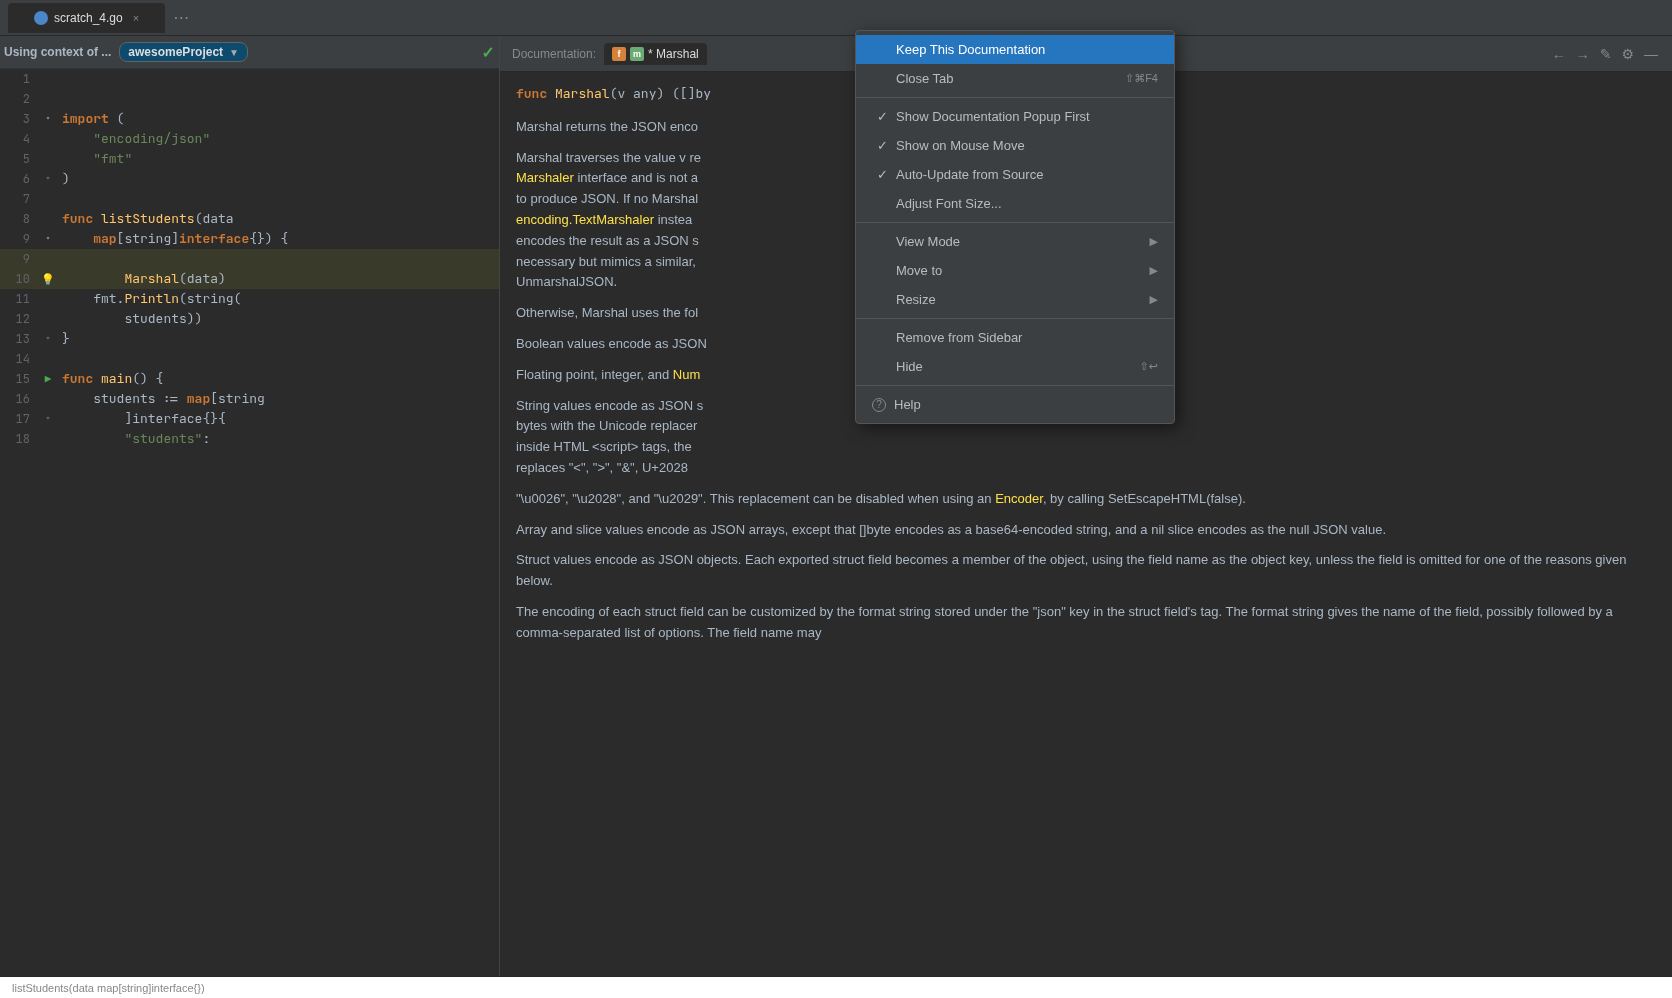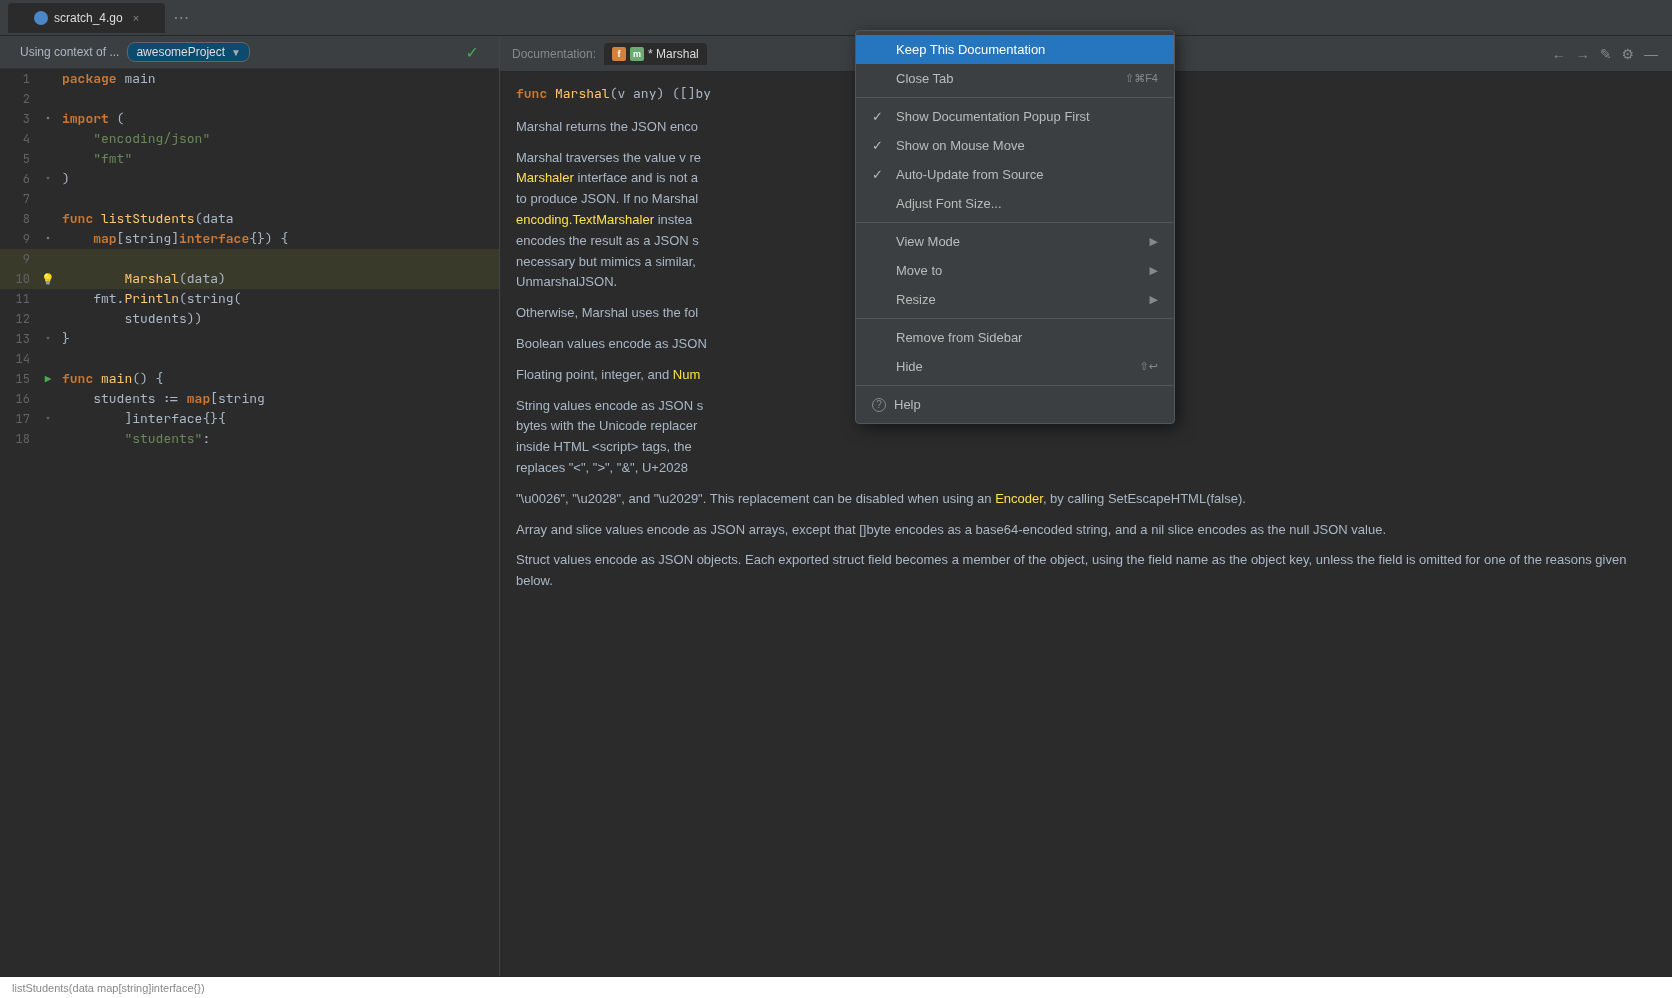--- a/index.html
+++ b/index.html
@@ -76,25 +76,26 @@
       display: flex;
       flex-direction: column;
       border-right: 1px solid #444;
       overflow: hidden;
     }
 
     
     .context-bar {
       display: flex;
       align-items: center;
-      padding: 6px 20px;
+      padding: 6px 4px;
       background: #3c3f41;
       border-bottom: 1px solid #323232;
       gap: 8px;
       flex-shrink: 0;
+      font-weight: bold;
     }
     .context-label {
       color: #a9b7c6;
       font-size: 12px;
     }
     .context-dropdown {
       display: flex;
       align-items: center;
       background: #0c4a6e;
       border: 1px solid #646464;
@@ -283,20 +284,21 @@
       position: absolute;
       top: 30px;
       left: 855px;
       width: 320px;
       background: #3c3f41;
       border: 1px solid #555;
       border-radius: 4px;
       box-shadow: 4px 4px 16px rgba(0,0,0,0.5);
       z-index: 101;
       padding: 4px 0;
+      text-align: right;
     }
     .menu-item {
       display: flex;
       align-items: center;
       padding: 7px 16px;
       cursor: pointer;
       font-size: 13px;
       color: #bbb;
       gap: 8px;
       position: relative;
@@ -366,21 +368,20 @@
       </div>
       <span style="margin-left:auto;color:#4aaa50;font-size:16px;">✓</span>
     </div>
 
     <div class="code-editor">
       <div class="code-lines">
 
         <div class="code-line">
           <span class="line-num">1</span>
           <span class="line-gutter"></span>
-          <span class="line-content"><span class="kw">package</span> main</span>
         </div>
 
         <div class="code-line">
           <span class="line-num">2</span>
           <span class="line-gutter"></span>
           <span class="line-content"></span>
         </div>
 
         <div class="code-line">
           <span class="line-num">3</span>
@@ -523,20 +524,21 @@
         <p>Boolean values encode as JSON</p>
         <p>Floating point, integer, and <a class="doc-link">Num</a></p>
         <p>String values encode as JSON s<br>
           bytes with the Unicode replacer<br>
           inside HTML &lt;script&gt; tags, the<br>
           replaces "&lt;", "&gt;", "&amp;", U+2028
         </p>
         <p>"\u0026", "\u2028", and "\u2029". This replacement can be disabled when using an <a class="doc-link">Encoder</a>, by calling SetEscapeHTML(false).</p>
         <p>Array and slice values encode as JSON arrays, except that []byte encodes as a base64-encoded string, and a nil slice encodes as the null JSON value.</p>
         <p>Struct values encode as JSON objects. Each exported struct field becomes a member of the object, using the field name as the object key, unless the field is omitted for one of the reasons given below.</p>
+        <p>The encoding of each struct field can be customized by the format string stored under the "json" key in the struct field's tag. The format string gives the name of the field, possibly followed by a comma-separated list of options. The field name may</p>
       </div>
     </div>
 
     <div class="context-menu-overlay">
       <div class="context-menu">
 
         <div class="menu-item active-item">
           <span class="check"></span>
           <span>Keep This Documentation</span>
         </div>

